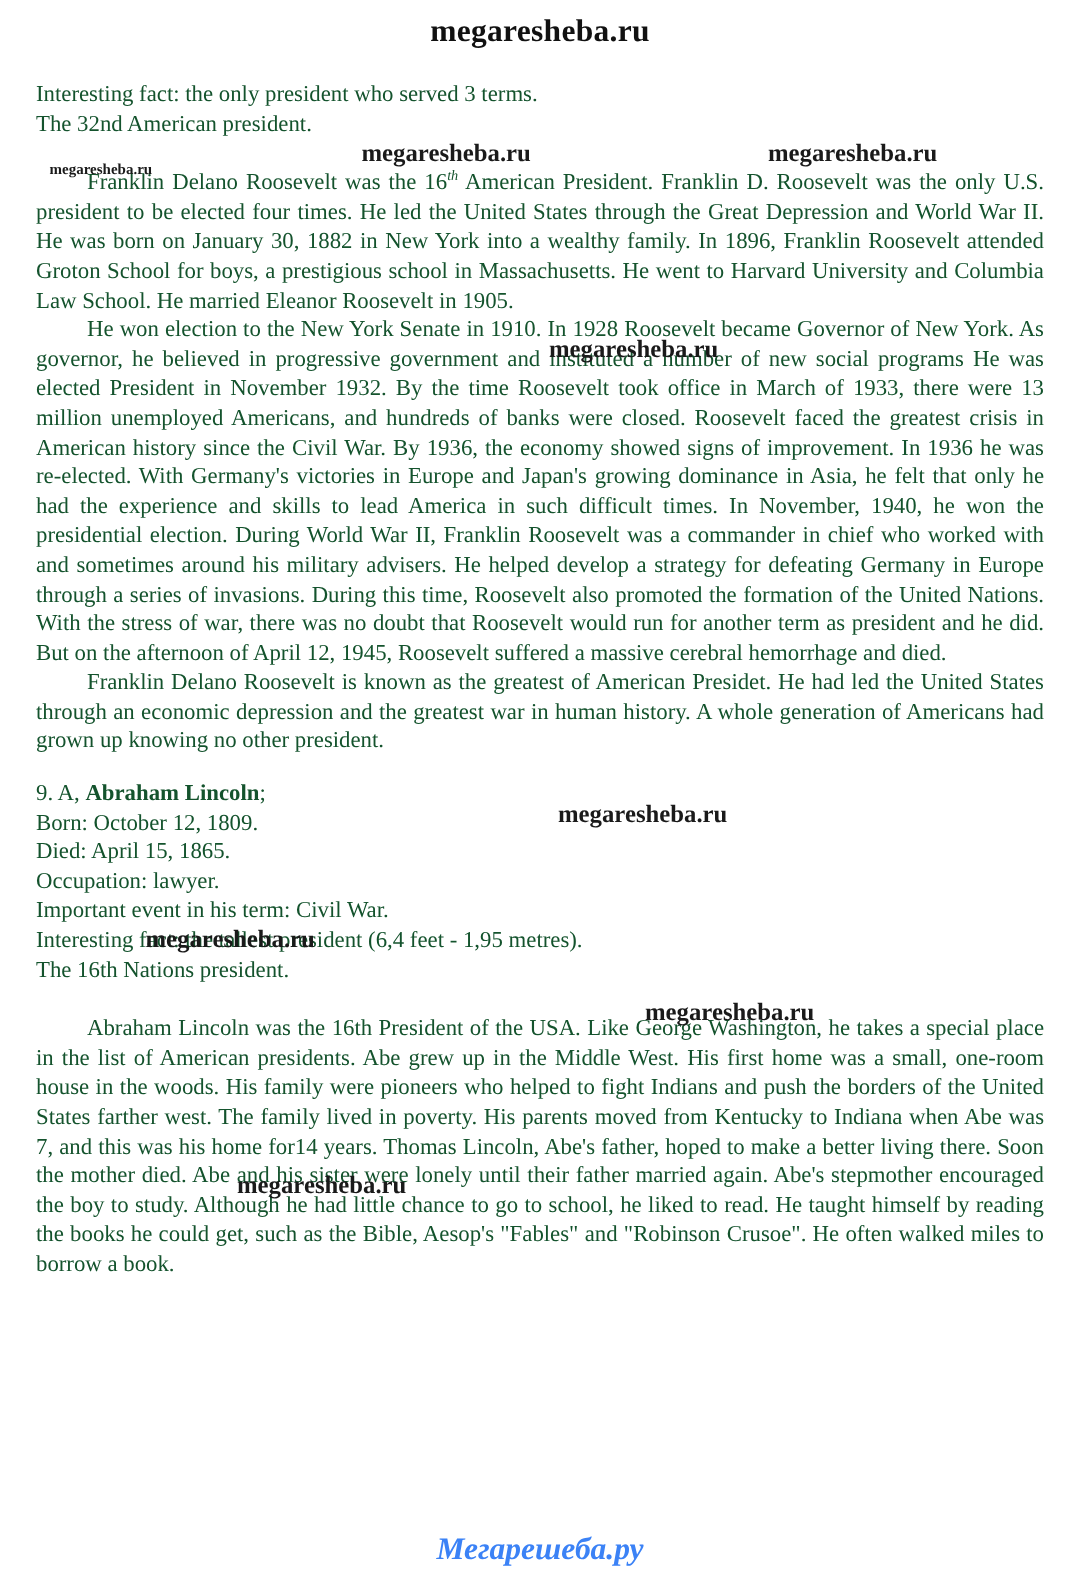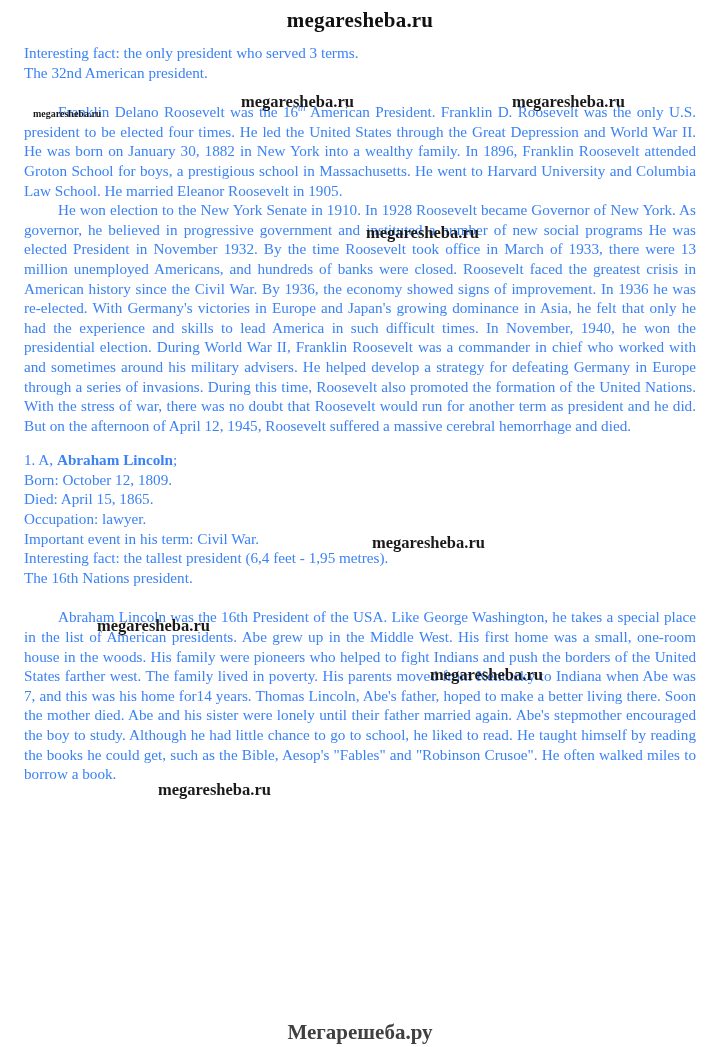--- a/index.html
+++ b/index.html
@@ -31,31 +31,32 @@
     letter-spacing: 0.2px;
   }
   .bottom-brand {
     position: absolute;
     bottom: 10px;
     left: 0;
     right: 0;
     text-align: center;
     font-size: 21px;
     font-weight: bold;
-    color: #404040;
+    color: #3b82f6;
+    font-style: italic;
   }
   .content {
     position: absolute;
-    top: 35px;
+    top: 45px;
     left: 24px;
     right: 24px;
     font-size: 15.2px;
     line-height: 19.6px;
     text-align: justify;
-    color: #3b82f6;
+    color: #14532d;
   }
   p {
     margin: 0;
     text-align: justify;
   }
   p.indent {
     text-indent: 34px;
   }
   .nojust {
     text-align: left;
@@ -93,24 +94,25 @@
 
     <p class="nojust">Interesting fact: the only president who served 3 terms.</p>
     <p class="nojust">The 32nd American president.</p>
 
     <div class="spacer-lg"></div>
 
     <p class="indent"><span>Franklin Delano Roosevelt was the 16</span><sup>th</sup><span> American President. Franklin D. Roosevelt was the only U.S. president to be elected four times. He led the United States through the Great Depression and World War II. He was born on January 30, 1882 in New York into a wealthy family. In 1896, Franklin Roosevelt attended Groton School for boys, a prestigious school in Massachusetts. He went to Harvard University and Columbia Law School. He married Eleanor Roosevelt in 1905.</span></p>
 
     <p class="indent">He won election to the New York Senate in 1910.  In 1928 Roosevelt became Governor of New York. As governor, he believed in progressive government and instituted a number of new social programs He was elected President in November 1932. By the time Roosevelt took office in March of 1933, there were 13 million unemployed Americans, and hundreds of banks were closed. Roosevelt faced the greatest crisis in American history since the Civil War. By 1936, the economy showed signs of improvement.  In 1936 he was re-elected. With Germany's victories in Europe and Japan's growing dominance in Asia, he felt that only he had the experience and skills to lead America in such difficult times. In November, 1940, he won the presidential election. During World War II, Franklin Roosevelt was a commander in chief who worked with and sometimes around his military advisers. He helped develop a strategy for defeating Germany in Europe through a series of invasions.  During this time, Roosevelt also promoted the formation of the United Nations. With the stress of war, there was no doubt that Roosevelt would run for another term as president and he did. But on the afternoon of April 12, 1945, Roosevelt suffered a massive cerebral hemorrhage and died.</p>
 
+    <p class="indent">Franklin Delano Roosevelt is known as the greatest of American Presidet. He had led the United States through an economic depression and the greatest war in human history. A whole generation of Americans had grown up knowing no other president.</p>
 
     <div class="spacer-md"></div>
 
-    <p class="nojust"><span>1. A, </span><b>Abraham Lincoln</b><span>;</span></p>
+    <p class="nojust"><span>9. A, </span><b>Abraham Lincoln</b><span>;</span></p>
     <p class="nojust">Born: October 12, 1809.</p>
     <p class="nojust">Died: April 15, 1865.</p>
     <p class="nojust">Occupation: lawyer.</p>
     <p class="nojust">Important event in his term: Civil War.</p>
     <p class="nojust">Interesting fact: the tallest president (6,4 feet - 1,95 metres).</p>
     <p class="nojust">The 16th Nations president.</p>
 
     <div class="spacer-lg"></div>
 
     <p class="indent">Abraham Lincoln was the 16th President of the USA. Like George Washington, he takes a special place in the list of American presidents. Abe grew up in the Middle West. His first home was a small, one-room house in the woods. His family were pioneers who helped to fight Indians and push the borders of the United States farther west. The family lived in poverty. His parents moved from Kentucky to Indiana when Abe was 7, and this was his home for14 years. Thomas Lincoln, Abe's father, hoped to make a better living there. Soon the mother died. Abe and his sister were lonely until their father married again. Abe's stepmother encouraged the boy to study. Although he had little chance to go to school, he liked to read. He taught himself by reading the books he could get, such as the Bible, Aesop's "Fables" and "Robinson Crusoe". He often walked miles to borrow a book.</p>

